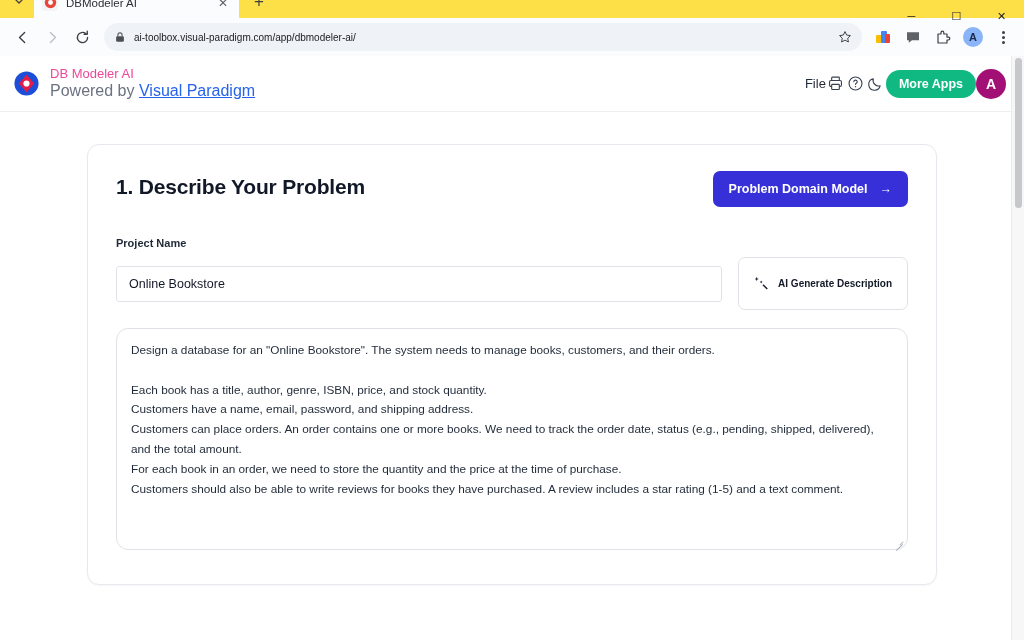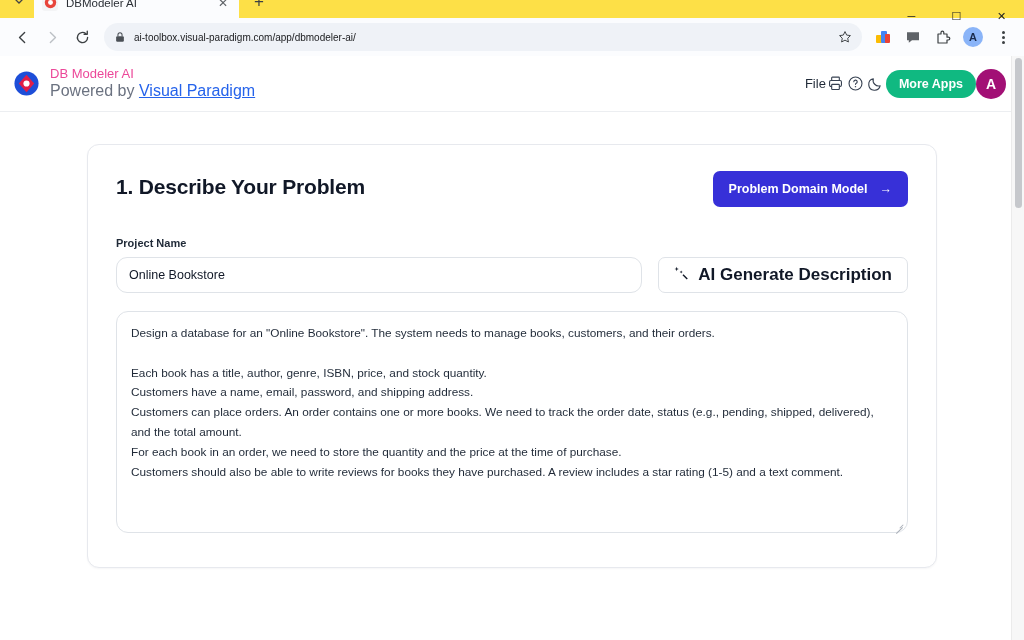--- a/index.html
+++ b/index.html
@@ -223,35 +223,35 @@
 
   .field-label {
     font-size: 11px; font-weight: bold; color: #1f2937;
     margin: 30px 0 8px 0;
   }
   .row { display: flex; align-items: center; gap: 16px; }
   .text-input {
     flex: 1 1 auto;
     height: 36px;
     border: 1px solid #dfe3e8;
-    border-radius: 11px;
+    border-radius: 3px;
     padding: 1px 12px;
     font-size: 12.5px;
     color: #111827;
     background: #fff;
     font-family: "Liberation Sans", sans-serif;
   }
   .ai-desc-btn {
     flex: 0 0 auto;
-    height: 36px;
+    height: 53px;
     background: #fff;
     border: 1px solid #dfe3e8;
     border-radius: 7px;
     padding: 0 15px;
-    font-size: 17px; font-weight: bold; color: #111827;
+    font-size: 10px; font-weight: bold; color: #111827;
     display: flex; align-items: center; gap: 9px;
   }
 
   .textarea-wrap { position: relative; margin-top: 18px; }
   .textarea {
     width: 100%;
     height: 222px;
     border: 1px solid #dfe3e8;
     border-radius: 12px;
     padding: 12px 14px;

